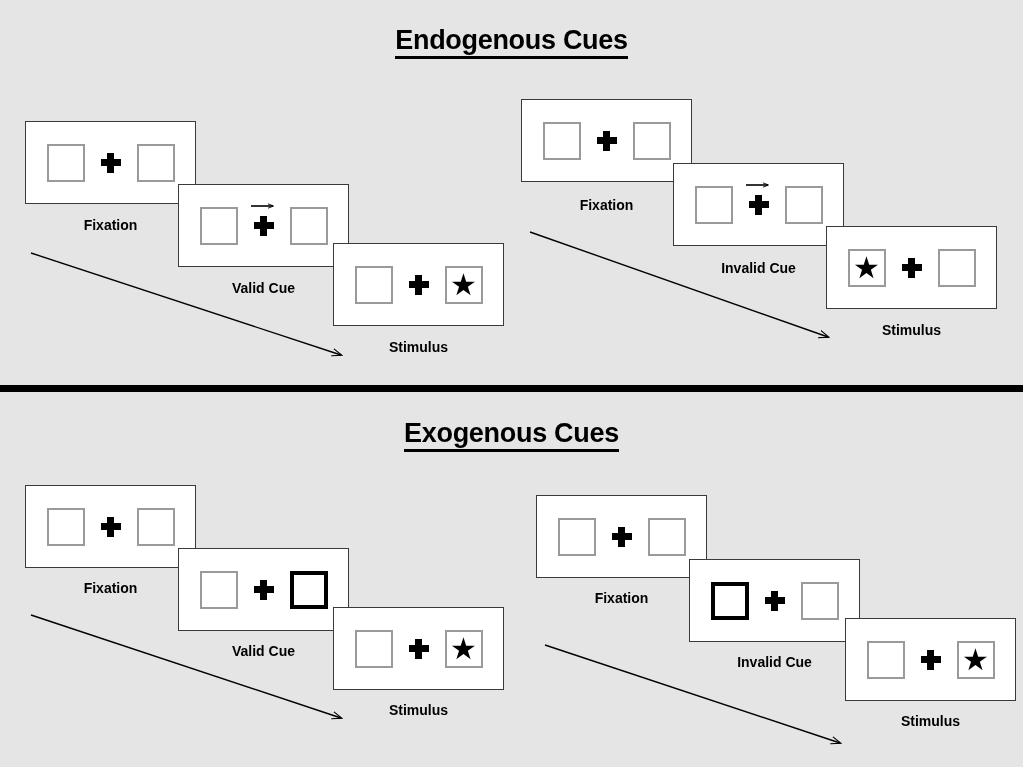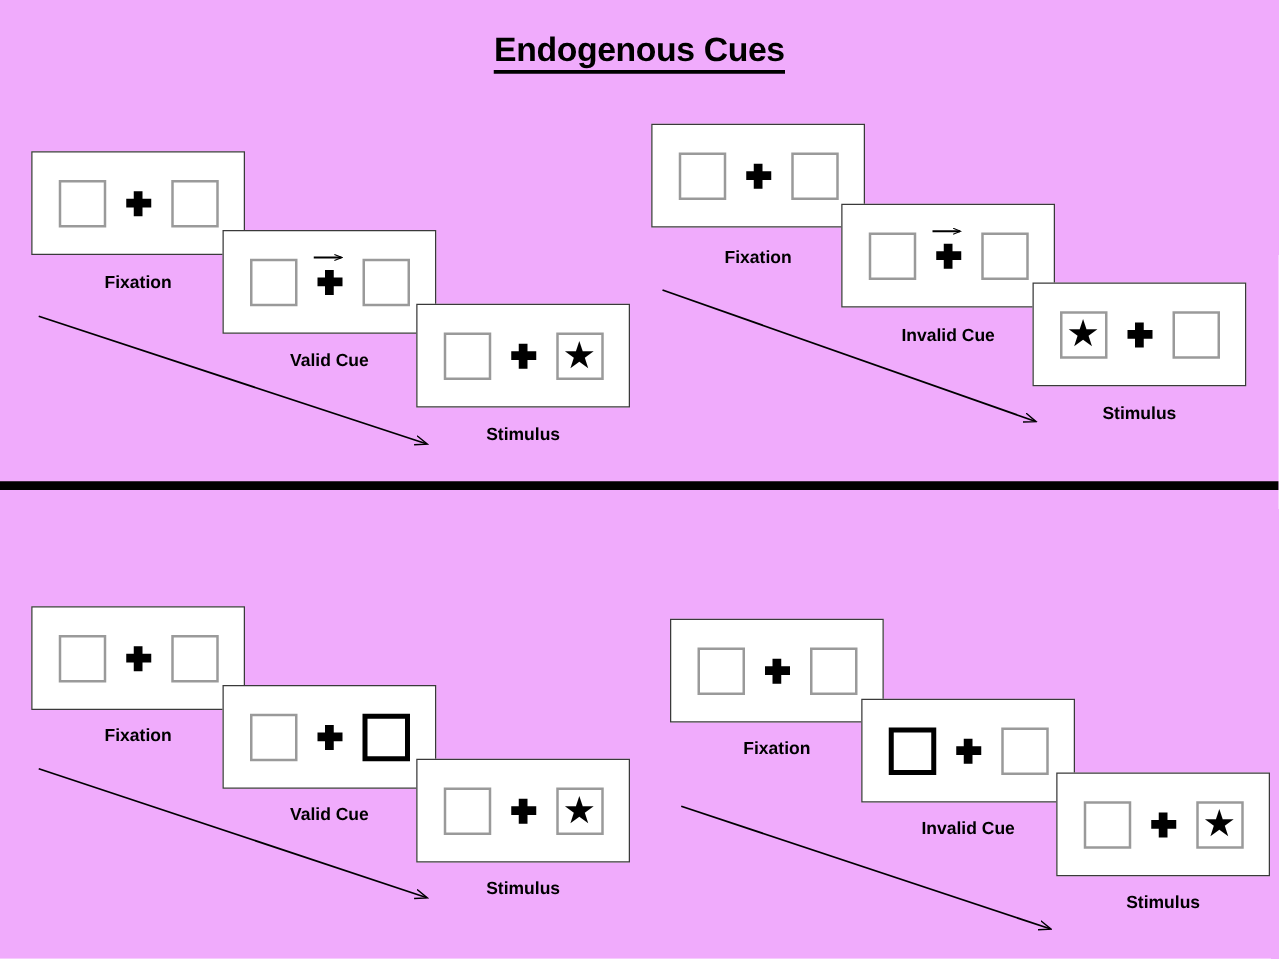--- a/index.html
+++ b/index.html
@@ -7,21 +7,21 @@
     padding: 0;
     background: #ffffff;
   }
   body {
     font-family: "Liberation Sans", sans-serif;
   }
   #canvas {
     position: relative;
     width: 1023px;
     height: 767px;
-    background: #f0abfc;
+    background: #e5e5e5;
     overflow: hidden;
   }
 
   
   .section-title {
     position: absolute;
     width: 100%;
     left: 0;
     text-align: center;
     font-size: 27px;
@@ -277,20 +277,23 @@
       </div>
       <div class="boxwrap">
         <div class="pbox"></div>
       </div>
     </div>
   </div>
   <div class="caption" style="left:826px; top:322px; width:171px;">Stimulus</div>
 
   <div class="divider" style="top:385px;"></div>
 
+  <div class="section-title" style="top:418px;">
+    <span>Exogenous Cues</span>
+  </div>
 
   <svg class="flow-arrow" style="left:25px; top:606px; width:330px; height:125px;" viewBox="0 0 330 125">
     <defs>
       <marker id="ah3" markerWidth="11" markerHeight="11" refX="9" refY="4.2" orient="auto" markerUnits="userSpaceOnUse">
         <path d="M0,0.4 L10,4.2 L0,8.0" fill="none" stroke="#000" stroke-width="1.1"></path>
       </marker>
     </defs>
     <line x1="6" y1="9" x2="316" y2="112" stroke="#000" stroke-width="1.4" marker-end="url(#ah3)"></line>
   </svg>
 

